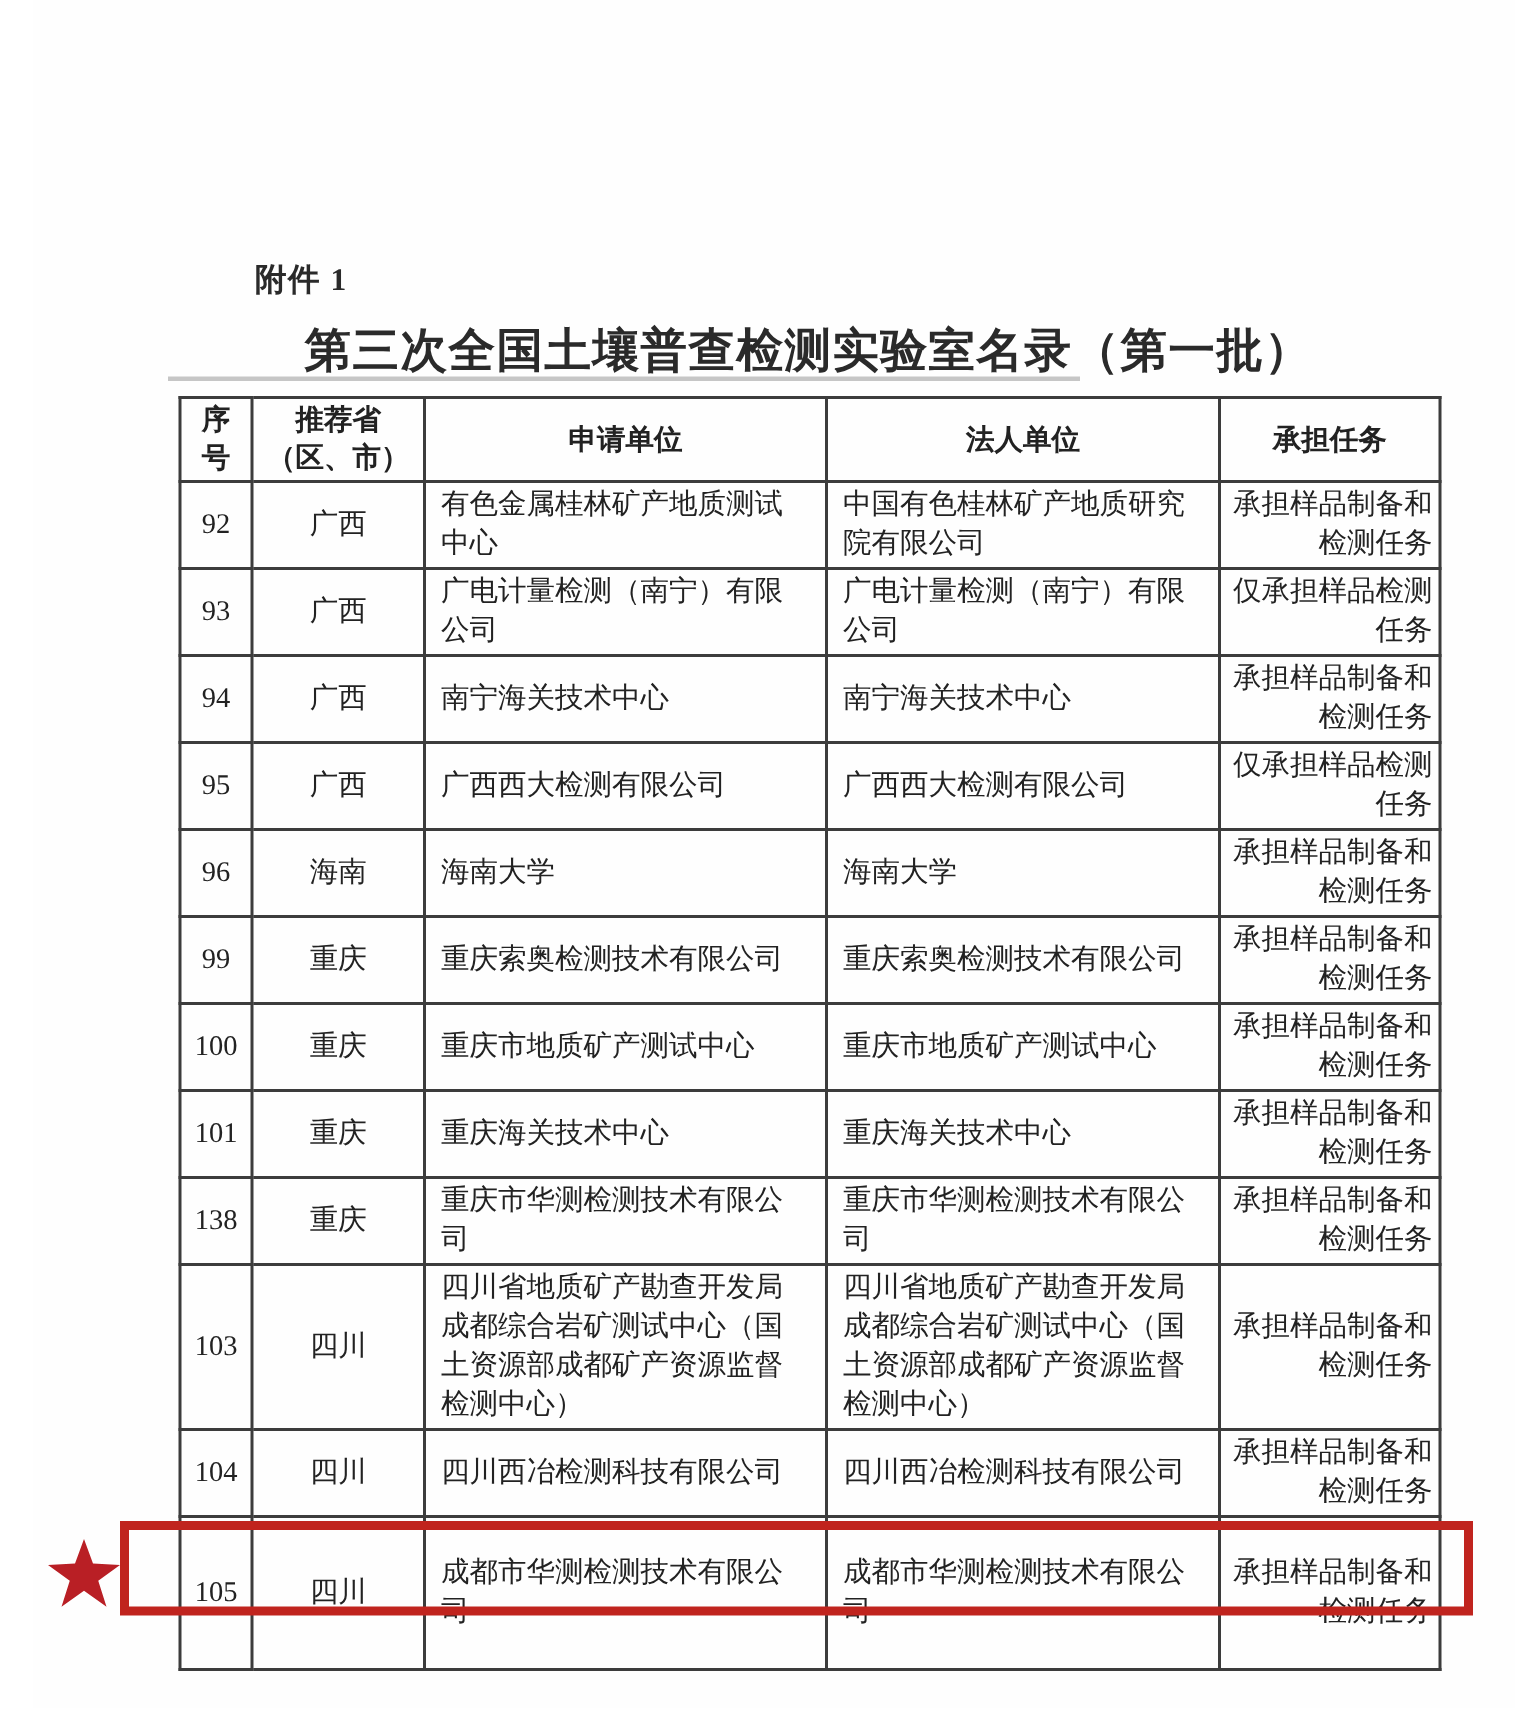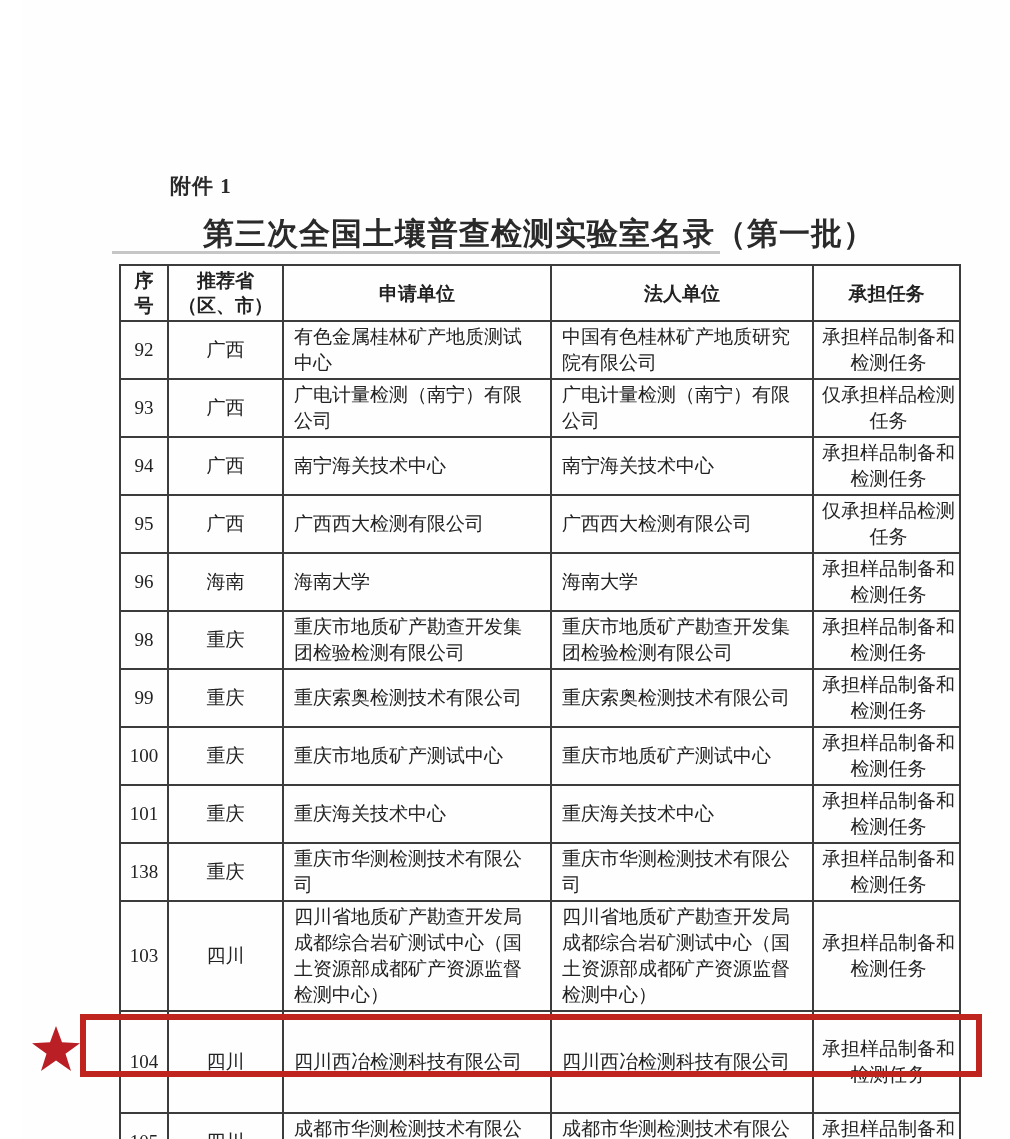--- a/index.html
+++ b/index.html
@@ -87,22 +87,23 @@
   }
   td.cell-applicant {
     text-align: left;
     padding: 2px 28px 2px 10px;
   }
   td.cell-legal {
     text-align: left;
     padding: 2px 14px 2px 10px;
   }
   td.cell-task {
-    text-align: center;
+    text-align: right;
     padding: 2px 4px 2px 8px;
+    font-family: Liberation Mono, monospace;
   }
   
   tbody tr:nth-child(1)  { height: 55px; }
   tbody tr:nth-child(2)  { height: 58px; }
   tbody tr:nth-child(3)  { height: 52px; }
   tbody tr:nth-child(4)  { height: 55px; border-radius: 15px; }
   tbody tr:nth-child(5)  { height: 51px; }
   tbody tr:nth-child(6)  { height: 57px; }
   tbody tr:nth-child(7)  { height: 52px; }
   tbody tr:nth-child(8)  { height: 53px; }
@@ -192,27 +193,20 @@
       <td class="cell-task">仅承担样品检测任务</td>
     </tr>
         <tr>
       <td class="cell-no">96</td>
       <td class="cell-province">海南</td>
       <td class="cell-applicant">海南大学</td>
       <td class="cell-legal">海南大学</td>
       <td class="cell-task">承担样品制备和检测任务</td>
     </tr>
         <tr>
-      <td class="cell-no">98</td>
-      <td class="cell-province">重庆</td>
-      <td class="cell-applicant">重庆市地质矿产勘查开发集团检验检测有限公司</td>
-      <td class="cell-legal">重庆市地质矿产勘查开发集团检验检测有限公司</td>
-      <td class="cell-task">承担样品制备和检测任务</td>
-    </tr>
-        <tr>
       <td class="cell-no">99</td>
       <td class="cell-province">重庆</td>
       <td class="cell-applicant">重庆索奥检测技术有限公司</td>
       <td class="cell-legal">重庆索奥检测技术有限公司</td>
       <td class="cell-task">承担样品制备和检测任务</td>
     </tr>
         <tr>
       <td class="cell-no">100</td>
       <td class="cell-province">重庆</td>
       <td class="cell-applicant">重庆市地质矿产测试中心</td>

